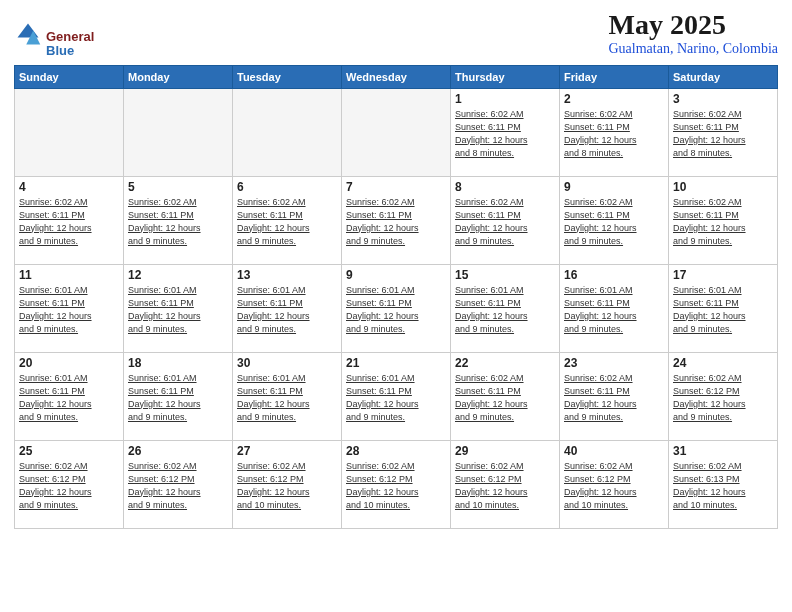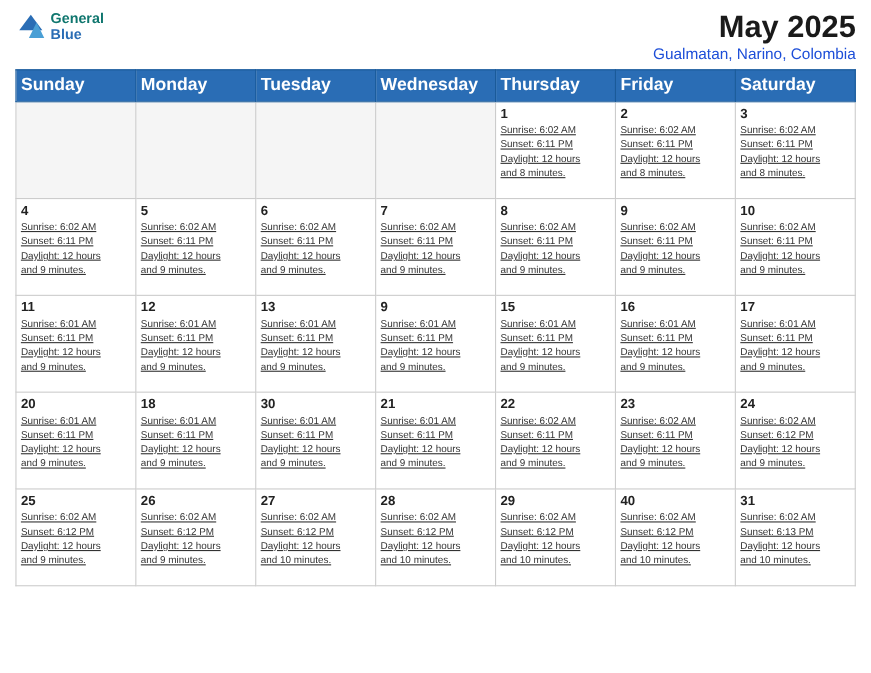--- a/index.html
+++ b/index.html
@@ -27,53 +27,54 @@
       gap: 4px;
     }
     .logo-text {
       display: flex;
       flex-direction: column;
       line-height: 1.1;
     }
     .logo-general {
       font-size: 13px;
       font-weight: bold;
-      color: #0f766e;
+      color: #7f1d1d;
+      margin-top: 20px;
     }
     .logo-blue {
       font-size: 13px;
       font-weight: bold;
       color: #2a6db5;
     }
     .logo-icon {
       width: 28px;
       height: 28px;
     }
     .title-block {
-      text-align: right;
+      font-family: Liberation Serif, serif;
     }
     .cal-title {
       font-size: 28px;
       font-weight: bold;
       color: #1a1a1a;
       line-height: 1.1;
     }
     .cal-subtitle {
       font-size: 14px;
       color: #1d4ed8;
     }
     .calendar {
       width: 100%;
       border-collapse: collapse;
       table-layout: fixed;
     }
     .calendar th {
       background: #2a6db5;
       color: #fff;
-      font-size: 16px;
+      font-size: 11px;
       font-weight: bold;
       padding: 5px 4px;
       text-align: left;
       border: 1px solid #1a5a99;
     }
     .calendar td {
       border: 1px solid #ccc;
       vertical-align: top;
       padding: 3px 4px;
       font-size: 9.5px;

